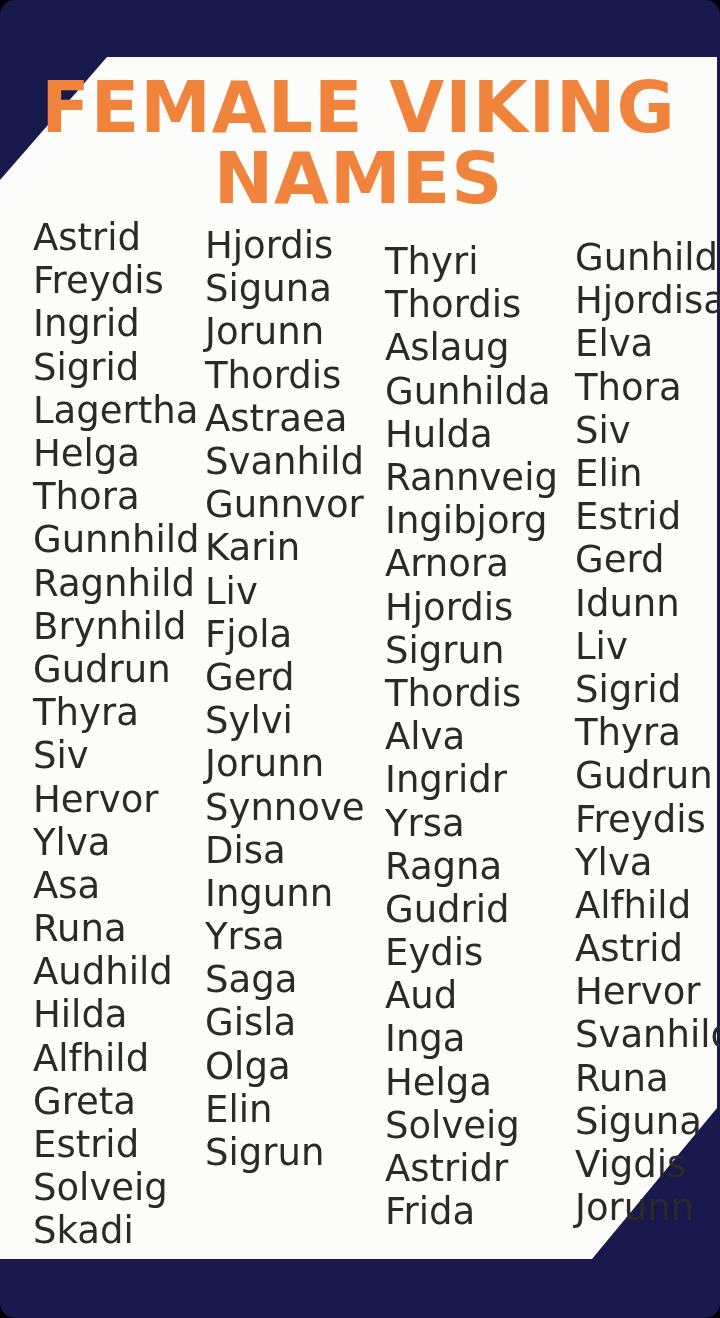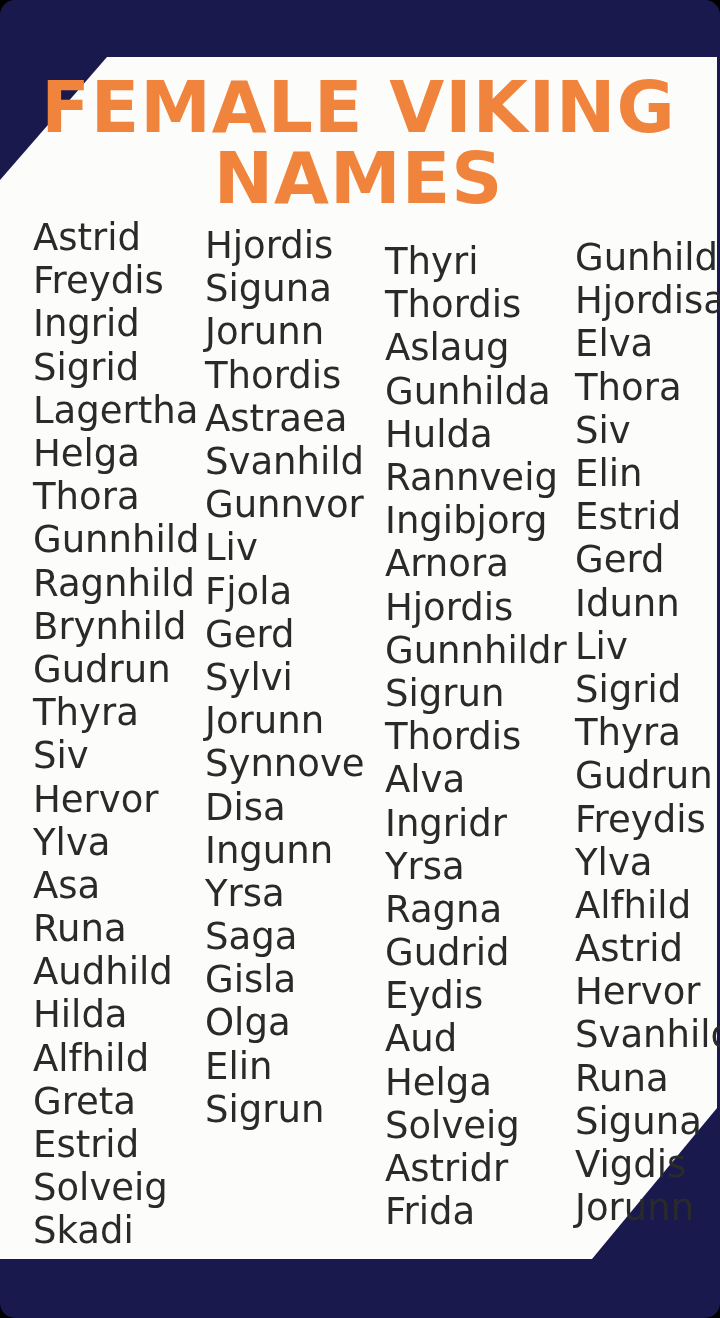--- a/index.html
+++ b/index.html
@@ -99,20 +99,21 @@
           <div class="name">Skadi</div>
         </div>
         <div class="col col-2">
           <div class="name">Hjordis</div>
           <div class="name">Siguna</div>
           <div class="name">Jorunn</div>
           <div class="name">Thordis</div>
           <div class="name">Astraea</div>
           <div class="name">Svanhild</div>
           <div class="name">Gunnvor</div>
+          <div class="name">Karin</div>
           <div class="name">Liv</div>
           <div class="name">Fjola</div>
           <div class="name">Gerd</div>
           <div class="name">Sylvi</div>
           <div class="name">Jorunn</div>
           <div class="name">Synnove</div>
           <div class="name">Disa</div>
           <div class="name">Ingunn</div>
           <div class="name">Yrsa</div>
           <div class="name">Saga</div>
@@ -124,30 +125,30 @@
         <div class="col col-3">
           <div class="name">Thyri</div>
           <div class="name">Thordis</div>
           <div class="name">Aslaug</div>
           <div class="name">Gunhilda</div>
           <div class="name">Hulda</div>
           <div class="name">Rannveig</div>
           <div class="name">Ingibjorg</div>
           <div class="name">Arnora</div>
           <div class="name">Hjordis</div>
-          <div class="name">Gunnhildr</div>
           <div class="name">Sigrun</div>
           <div class="name">Thordis</div>
           <div class="name">Alva</div>
           <div class="name">Ingridr</div>
           <div class="name">Yrsa</div>
           <div class="name">Ragna</div>
           <div class="name">Gudrid</div>
           <div class="name">Eydis</div>
           <div class="name">Aud</div>
+          <div class="name">Inga</div>
           <div class="name">Helga</div>
           <div class="name">Solveig</div>
           <div class="name">Astridr</div>
           <div class="name">Frida</div>
         </div>
         <div class="col col-4">
           <div class="name">Gunhilda</div>
           <div class="name">Hjordisa</div>
           <div class="name">Elva</div>
           <div class="name">Thora</div>

